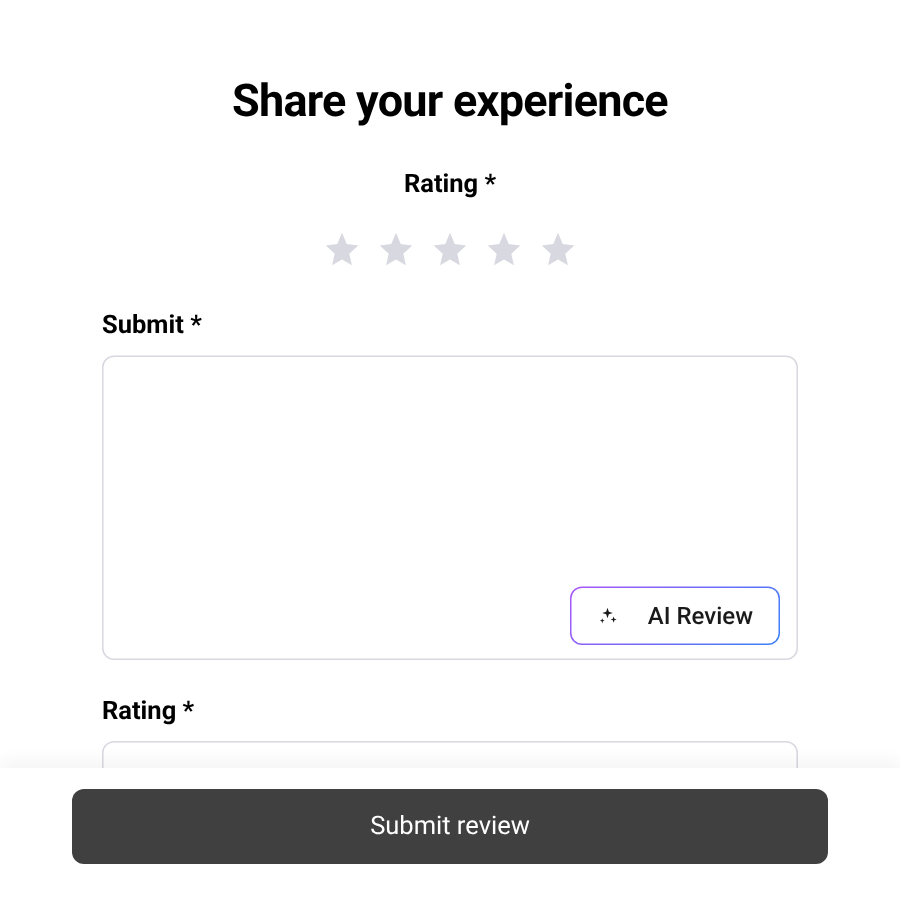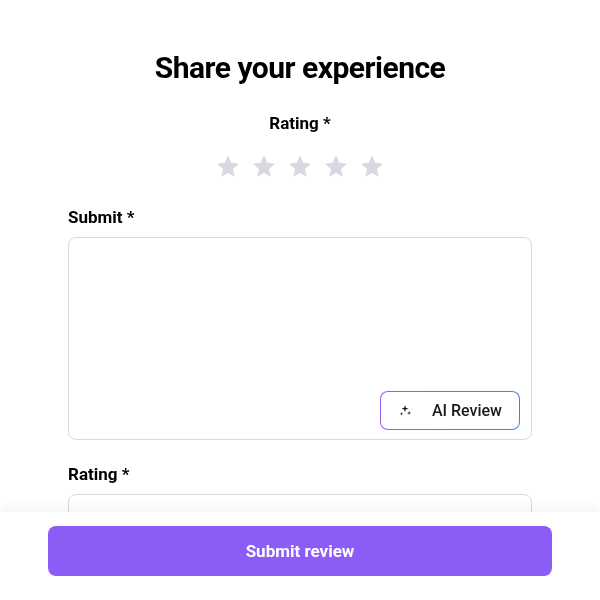--- a/index.html
+++ b/index.html
@@ -110,26 +110,26 @@
       bottom: 0;
       left: 0;
       right: 0;
       padding: 14px 48px 24px 48px;
       background: #fff;
       box-shadow: 0 -6px 10px rgba(0,0,0,0.04);
     }
     .submit-btn {
       width: 100%;
       height: 50px;
-      background: #8b5cf6;
+      background: #404040;
       color: #fff;
       border: none;
       border-radius: 8px;
       font-size: 17px;
-      font-weight: 700;
+      font-weight: 400;
       cursor: pointer;
       font-family: inherit;
     }
     .req {
       font-weight: 700;
     }
   </style>
 </head>
 <body>
 

